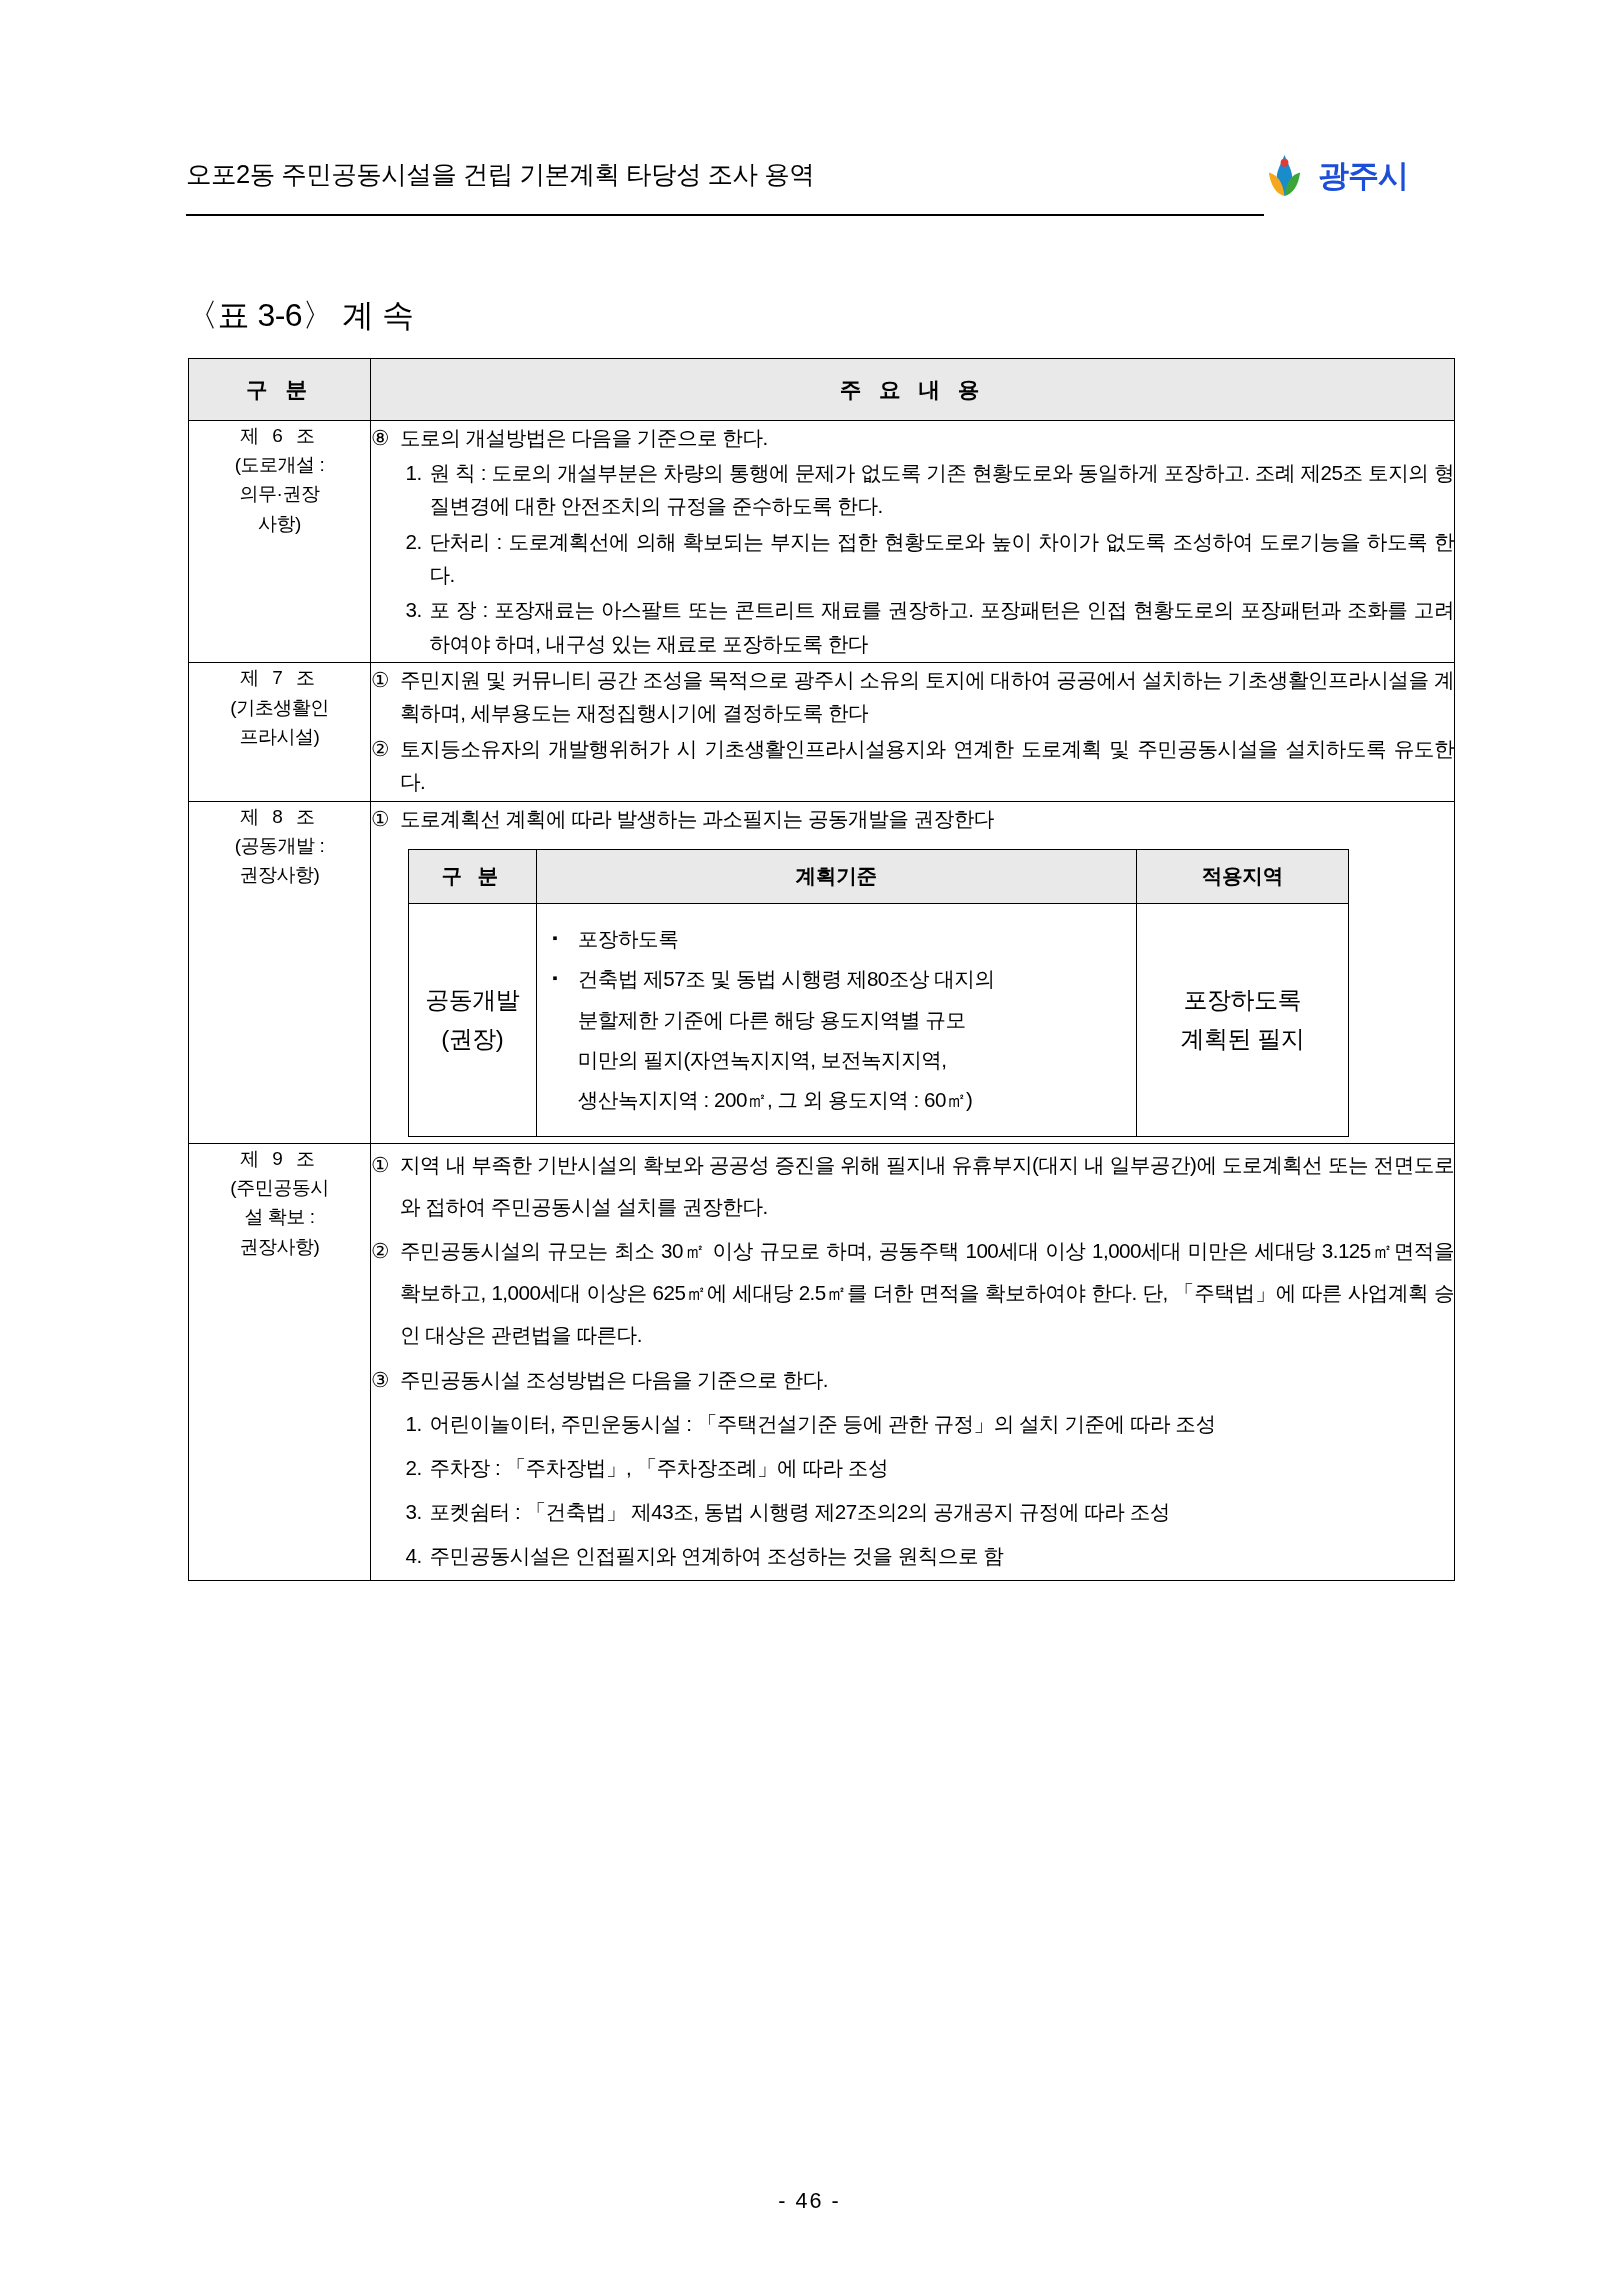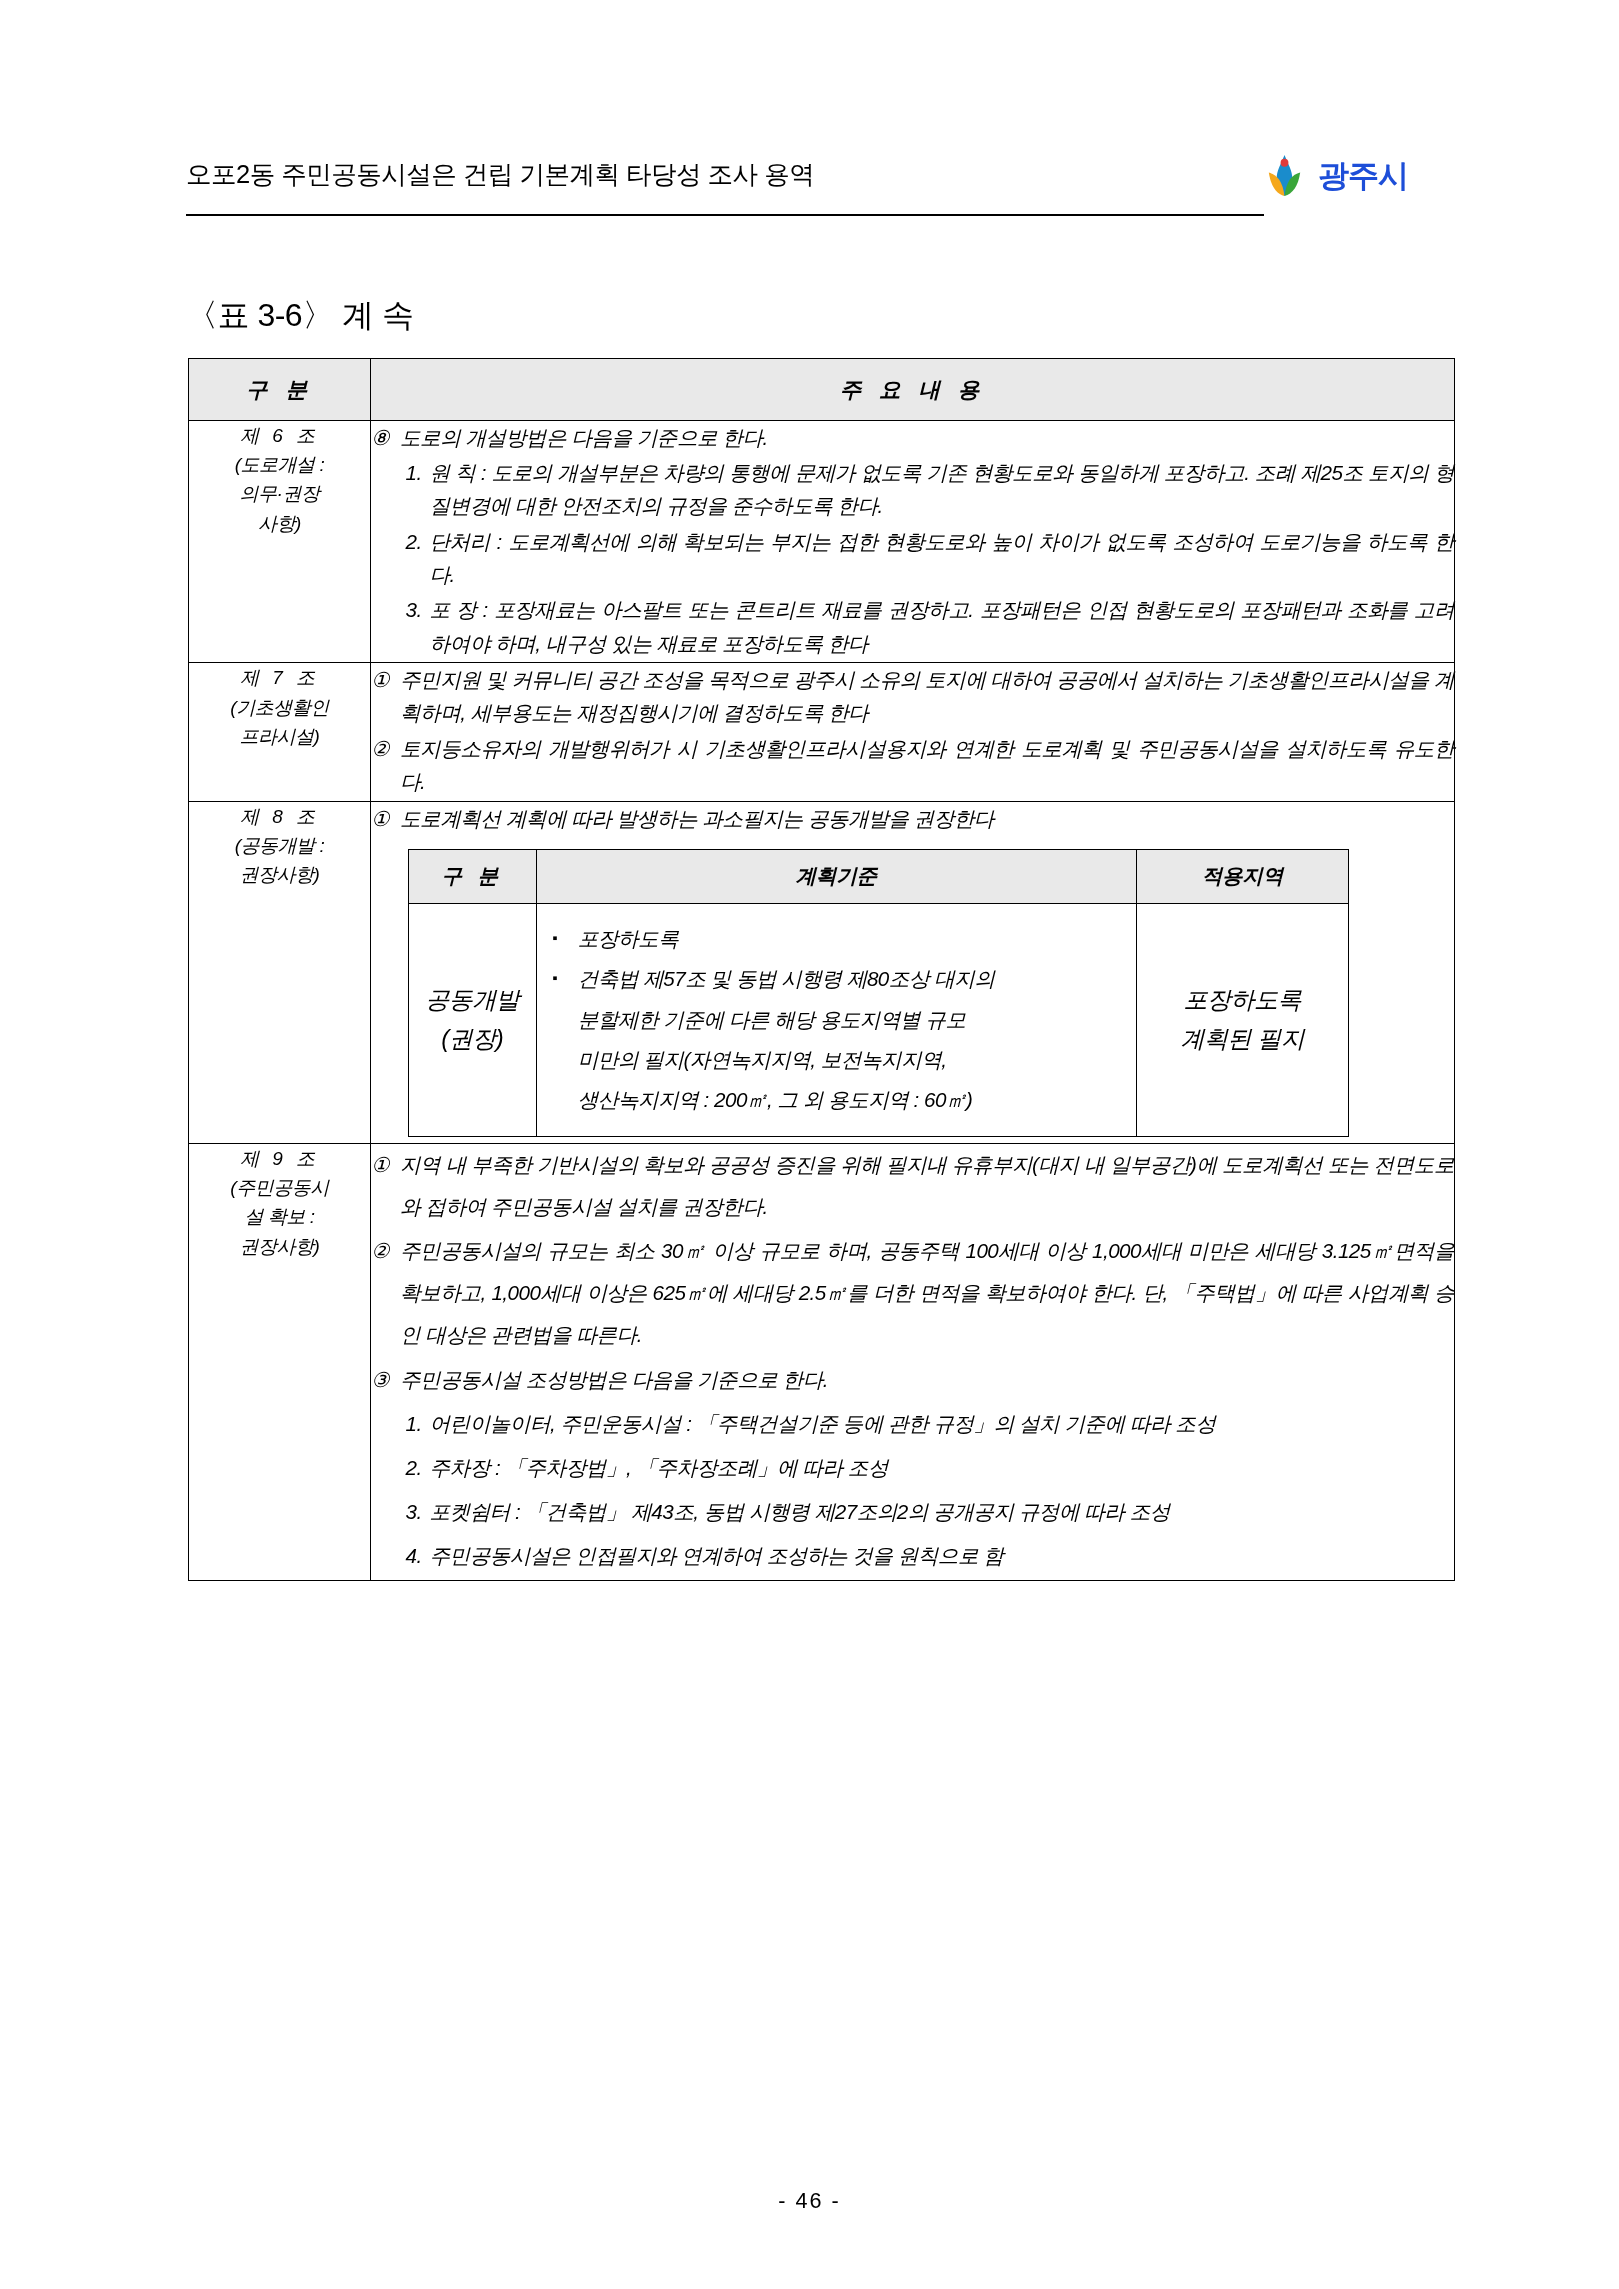--- a/index.html
+++ b/index.html
@@ -87,21 +87,20 @@
     left: 188px;
     top: 358px;
     width: 1266px;
     border-collapse: collapse;
     table-layout: fixed;
   }
   .main-table td, .main-table th {
     border: 1px solid #000;
     vertical-align: top;
     padding: 0;
-    font-style: italic;
   }
   .hdr-row th {
     background: #e9e9e9;
     text-align: center;
     font-weight: bold;
     font-size: 21.6px;
     letter-spacing: 5.9px;
     padding: 11.8px 0 11.8px 0;
     height: 37px;
     vertical-align: middle;
@@ -212,21 +211,21 @@
     font-size: 21.6px;
     letter-spacing: 2px;
   }
 </style>
 </head>
 <body>
 
 <div class="page">
 
   <div class="header">
-    <div class="header-title">오포2동 주민공동시설은 건립 기본계획 타당성 조사 용역</div>
+    <div class="header-title">오포2동 주민공동시설을 건립 기본계획 타당성 조사 용역</div>
     <div class="header-rule"></div>
     <div class="logo">
       <svg class="logo-mark" viewBox="0 0 52 52">
         <path d="M26 4 C30 14, 34 20, 34 28 C34 36, 30 42, 26 46 C22 42, 18 36, 18 28 C18 20, 22 14, 26 4 Z" fill="#1a8ccc"></path>
         <path d="M10 22 C18 24, 24 30, 26 46 C18 44, 12 36, 10 22 Z" fill="#f5a81c"></path>
         <path d="M42 22 C40 36, 34 44, 26 46 C28 30, 34 24, 42 22 Z" fill="#3aa63a"></path>
         <circle cx="26" cy="12" r="4" fill="#e03a3a"></circle>
       </svg>
       <div class="logo-text">광주시</div>
     </div>

